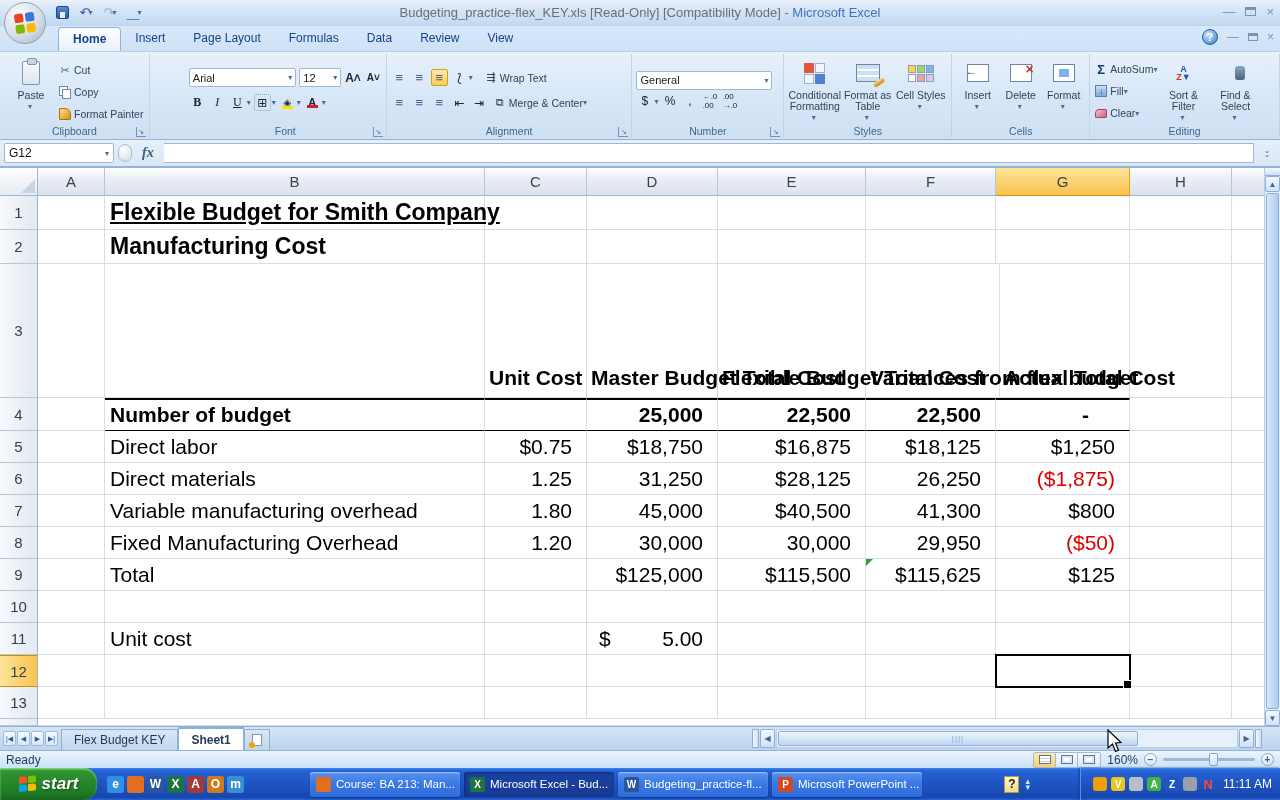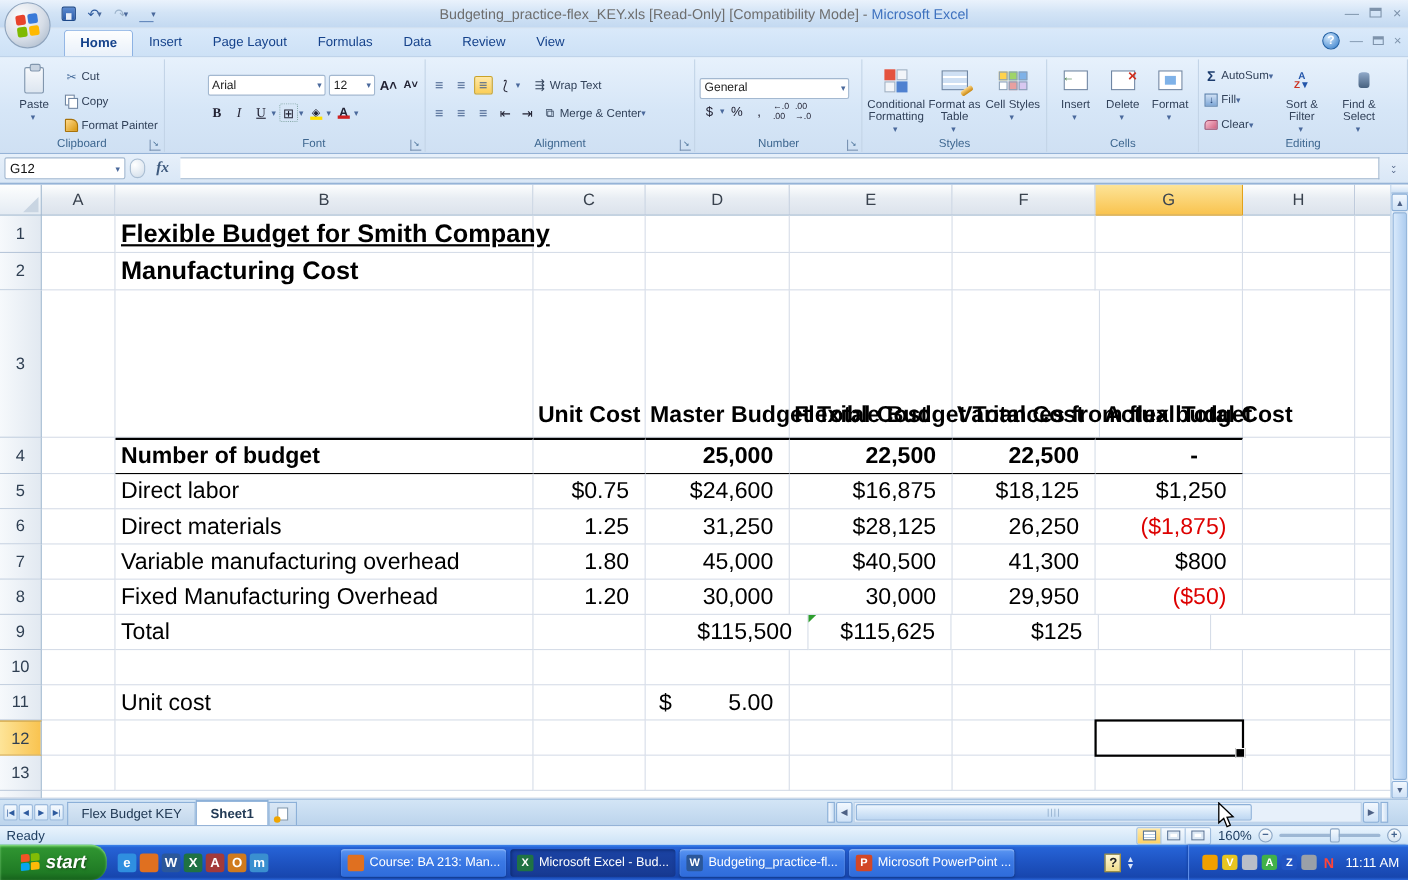--- a/index.html
+++ b/index.html
@@ -582,21 +582,21 @@
       <div class="grow" style="height: 32px;">
         <div class="rowhdr">5</div>
         <div class="cell" style="width: 67px;"></div>
         <div class="cell" style="width: 380px;">
           <span class="ctext">Direct labor</span>
         </div>
         <div class="cell num" style="width: 102px;">
           <span class="ctext">$0.75</span>
         </div>
         <div class="cell num" style="width: 131px;">
-          <span class="ctext">$24,600</span>
+          <span class="ctext">$18,750</span>
         </div>
         <div class="cell num" style="width: 148px;">
           <span class="ctext">$16,875</span>
         </div>
         <div class="cell num" style="width: 130px;">
           <span class="ctext">$18,125</span>
         </div>
         <div class="cell num" style="width: 134px;">
           <span class="ctext">$1,250</span>
         </div>
@@ -675,20 +675,23 @@
         <div class="cell" style="width: 102px;"></div>
         <div class="cell fillercell"></div>
       </div>
       <div class="grow" style="height: 32px;">
         <div class="rowhdr">9</div>
         <div class="cell" style="width: 67px;"></div>
         <div class="cell" style="width: 380px;">
           <span class="ctext">Total</span>
         </div>
         <div class="cell" style="width: 102px;"></div>
+        <div class="cell num" style="width: 131px;">
+          <span class="ctext">$125,000</span>
+        </div>
         <div class="cell num" style="width: 148px; align-items: center;">
           <span class="ctext">$115,500</span>
         </div>
         <div class="cell num" style="width: 130px;">
           <div class="flag" style="position: absolute;"></div>
           <span class="ctext">$115,625</span>
         </div>
         <div class="cell num" style="width: 134px;">
           <span class="ctext">$125</span>
         </div>

